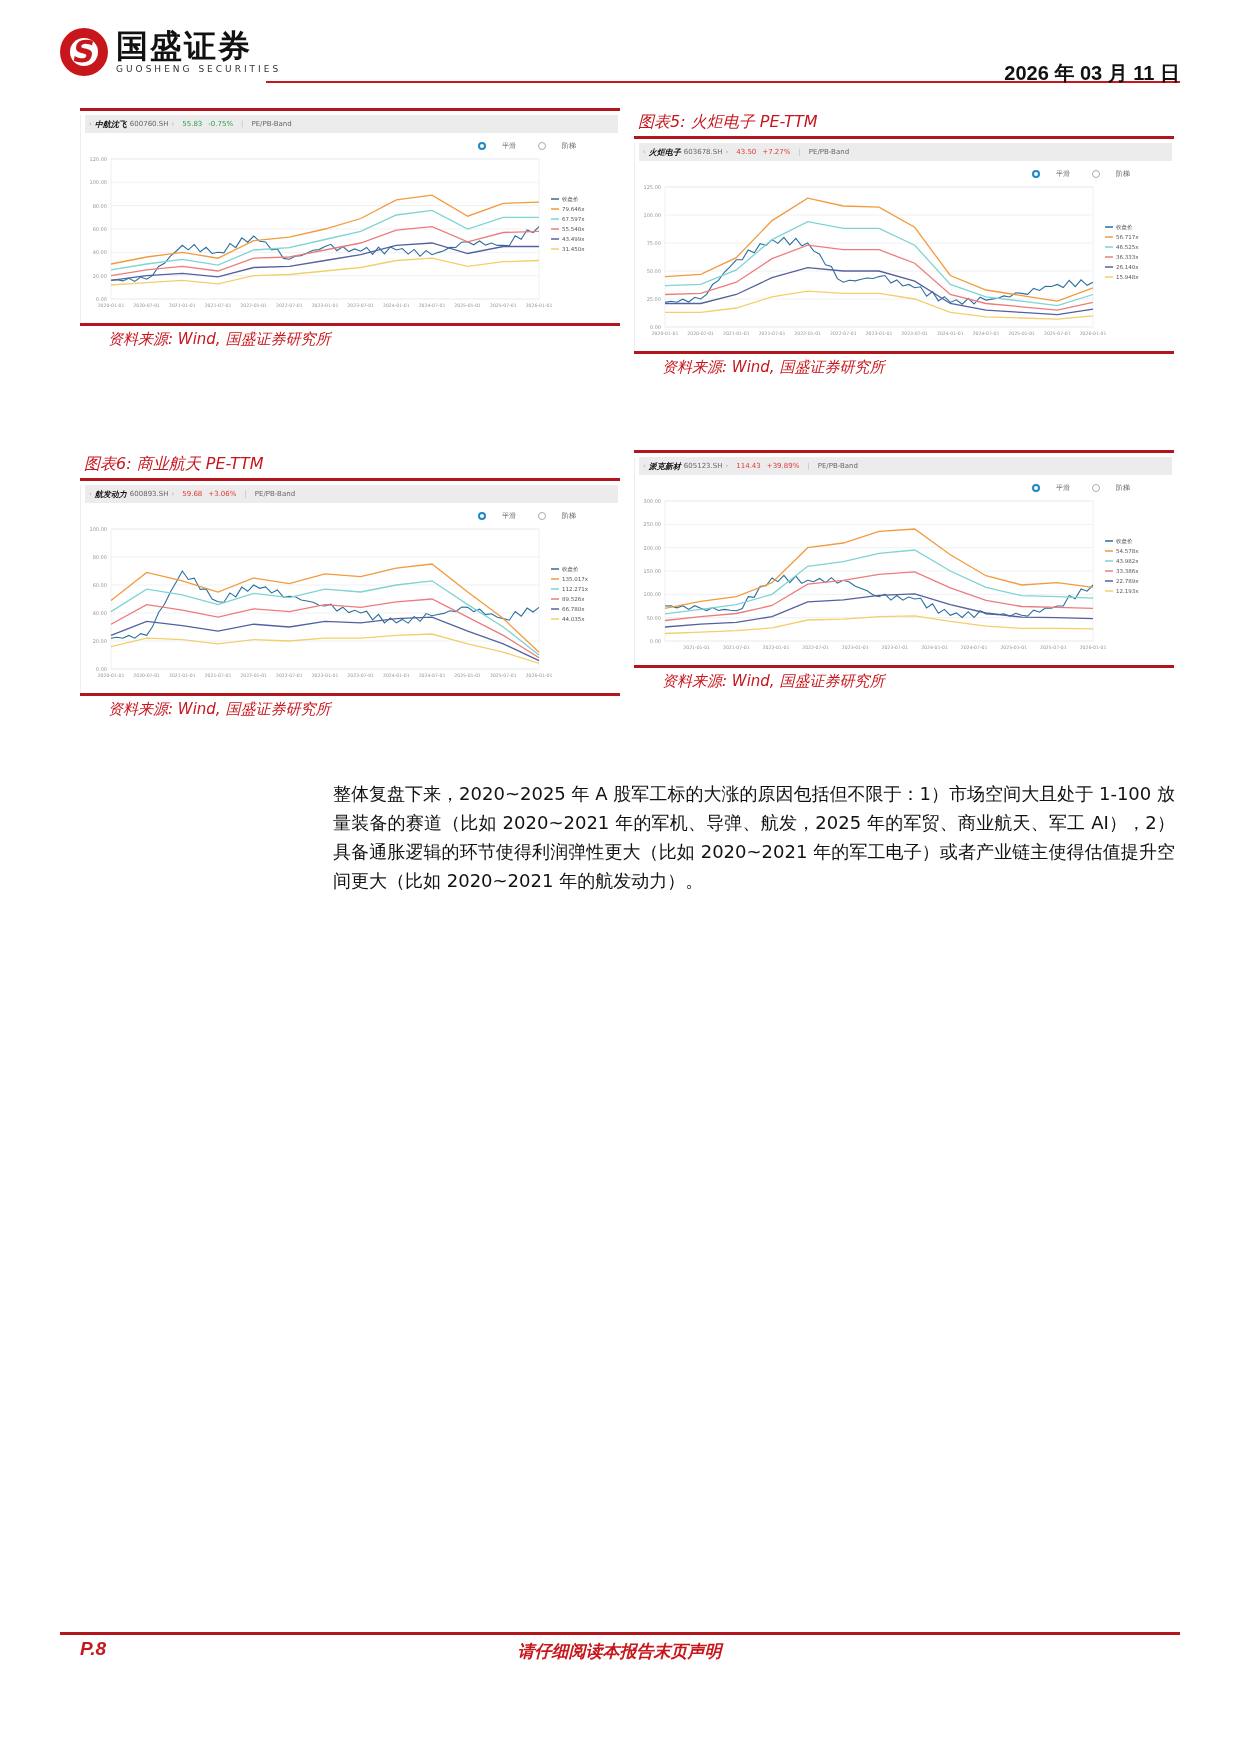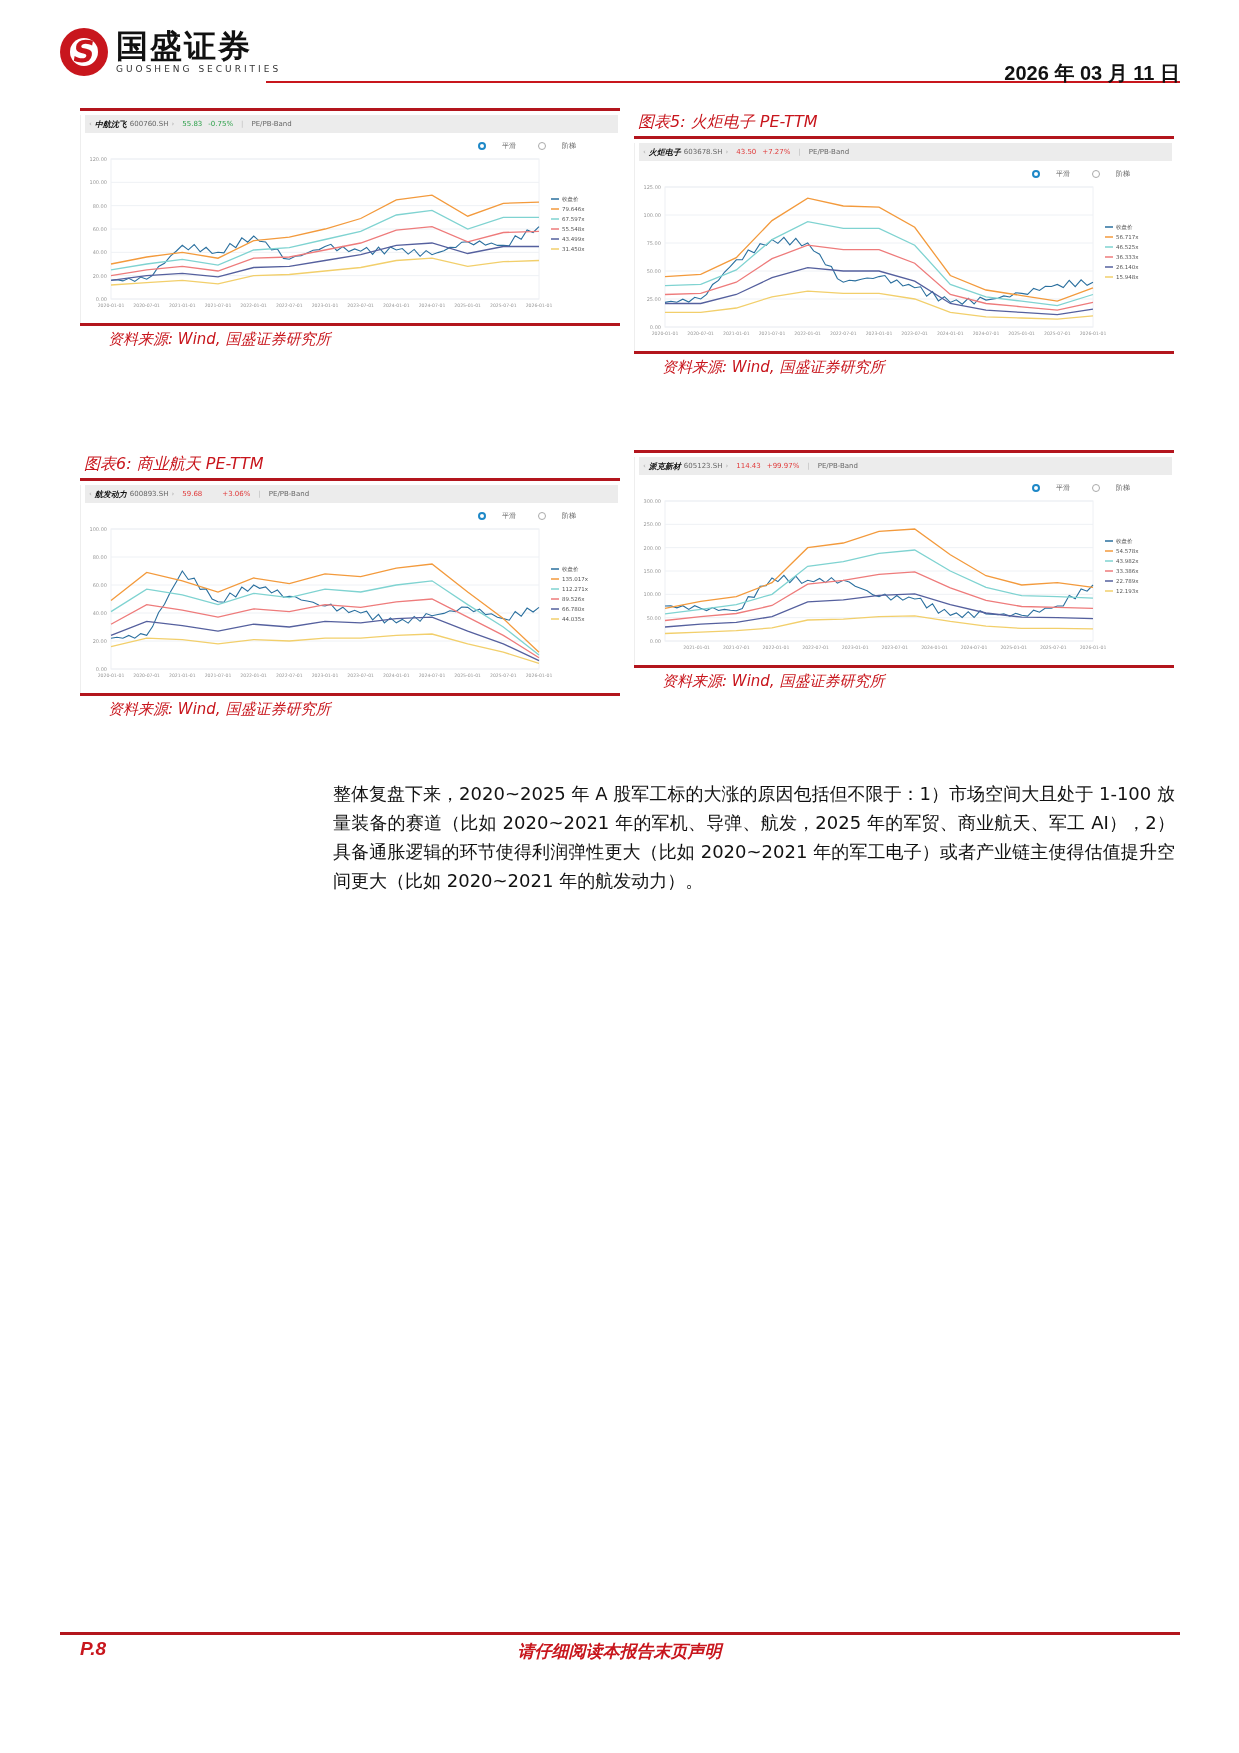--- a/index.html
+++ b/index.html
@@ -193,21 +193,21 @@
 <div class="fig" id="fig2" style="left:80px;top:450px;">
     <div class="fig-title">图表6:  商业航天 PE-TTM</div>
     <div class="fig-rule"></div>
     <div class="fig-body">
       <div class="fig-bar">
         <span style="color:#aaa;margin-right:3px">‹</span>
         <span class="nm">航发动力</span>
         <span>600893.SH</span>
         <span style="color:#aaa;margin-left:3px">›</span>
         <span class="px pos">59.68</span>
-        <span class="pos" style="margin-left:20px">+3.06%</span>
+        <span class="pos" style="margin-left:6px">+3.06%</span>
         <span class="sep">|</span>
         <span>PE/PB-Band</span>
       </div>
       <div class="radio">
         <span class="rdot on"></span>
         <span>平滑</span>
         <span class="rdot" style="margin-left:6px"></span>
         <span>阶梯</span>
       </div>
       <svg width="538" height="172" style="position:absolute;left:0;top:34px">
@@ -262,21 +262,21 @@
   </div>
 <div class="fig" id="fig3" style="left:634px;top:450px;">
     <div class="fig-rule"></div>
     <div class="fig-body">
       <div class="fig-bar">
         <span style="color:#aaa;margin-right:3px">‹</span>
         <span class="nm">派克新材</span>
         <span>605123.SH</span>
         <span style="color:#aaa;margin-left:3px">›</span>
         <span class="px pos">114.43</span>
-        <span class="pos" style="margin-left:6px">+99.97%</span>
+        <span class="pos" style="margin-left:6px">+39.89%</span>
         <span class="sep">|</span>
         <span>PE/PB-Band</span>
       </div>
       <div class="radio">
         <span class="rdot on"></span>
         <span>平滑</span>
         <span class="rdot" style="margin-left:6px"></span>
         <span>阶梯</span>
       </div>
       <svg width="538" height="172" style="position:absolute;left:0;top:34px">

